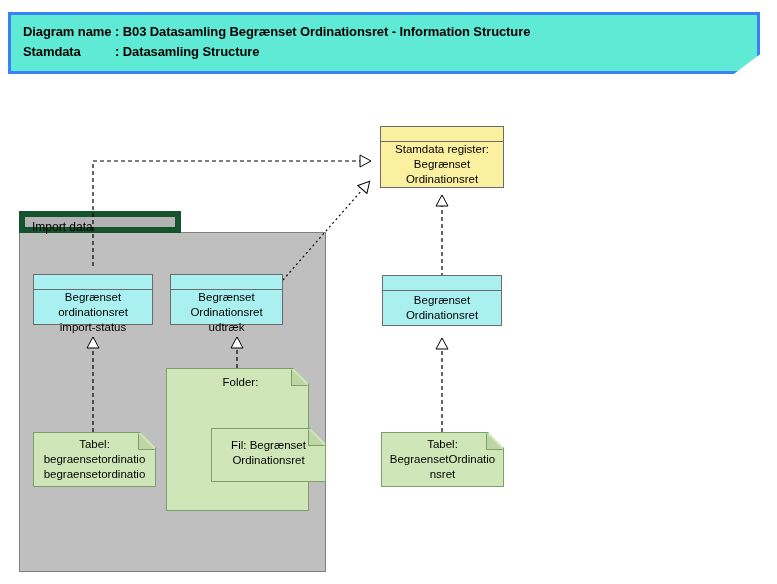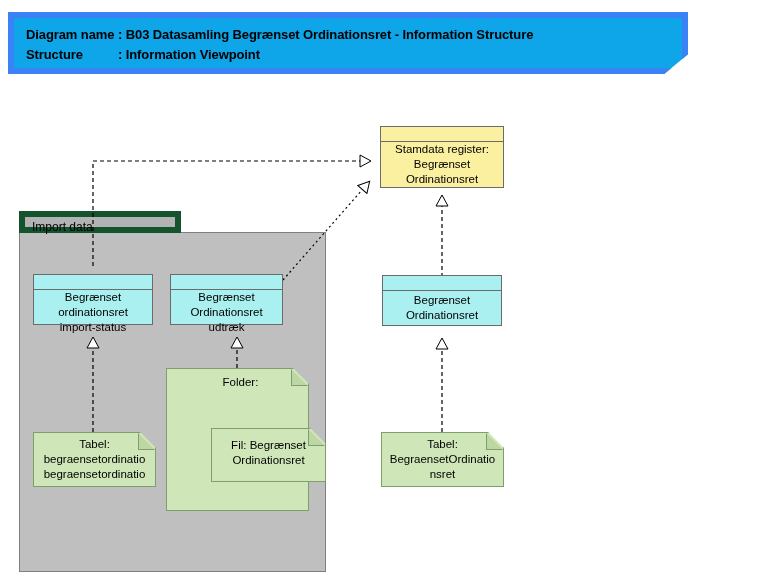--- a/index.html
+++ b/index.html
@@ -13,24 +13,24 @@
     position: relative;
     overflow: hidden;
     font-family: "Liberation Sans", sans-serif;
   }
 
   
   #title-banner {
     position: absolute;
     left: 8px;
     top: 12px;
-    width: 680px;
+    width: 752px;
     height: 62px;
-    background: #0ea5e9;
-    border: 6px solid #3b82f6;
+    background: #5eead4;
+    border: 3px solid #3b82f6;
     box-sizing: border-box;
     -webkit-clip-path: polygon(0 0, 100% 0, 100% 68%, 96.5% 100%, 0 100%);
     clip-path: polygon(0 0, 100% 0, 100% 68%, 96.5% 100%, 0 100%);
   }
   .title-row {
     position: absolute;
     left: 12px;
     font-size: 13px;
     font-weight: bold;
     color: #000000;
@@ -156,22 +156,22 @@
 </style>
 </head>
 <body>
 
 <div id="title-banner">
   <div class="title-row" id="title-row-1">
     <span class="title-label">Diagram name</span><span class="title-sep">:</span>
     <span>B03 Datasamling Begrænset Ordinationsret - Information Structure</span>
   </div>
   <div class="title-row" id="title-row-2">
-    <span class="title-label">Structure</span><span class="title-sep">:</span>
-    <span>Information Viewpoint</span>
+    <span class="title-label">Stamdata</span><span class="title-sep">:</span>
+    <span>Datasamling Structure</span>
   </div>
 </div>
 
 <div id="package-import-data">
   <div id="package-body"></div>
   <div id="package-tab">
     <span id="package-tab-label">Import data</span>
   </div>
 </div>
 

